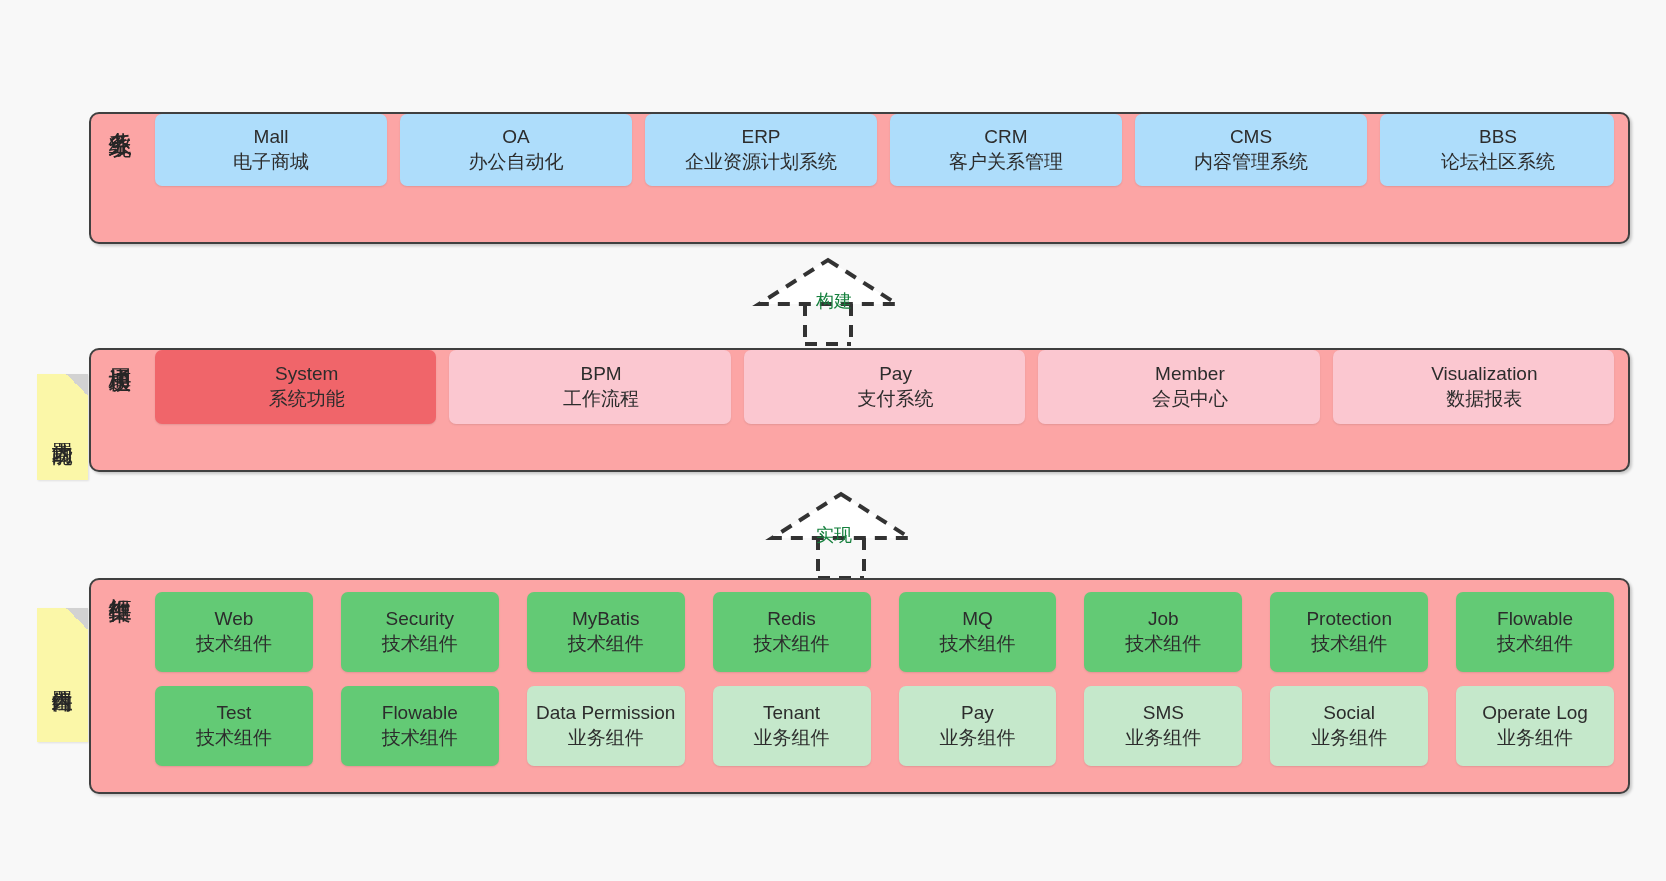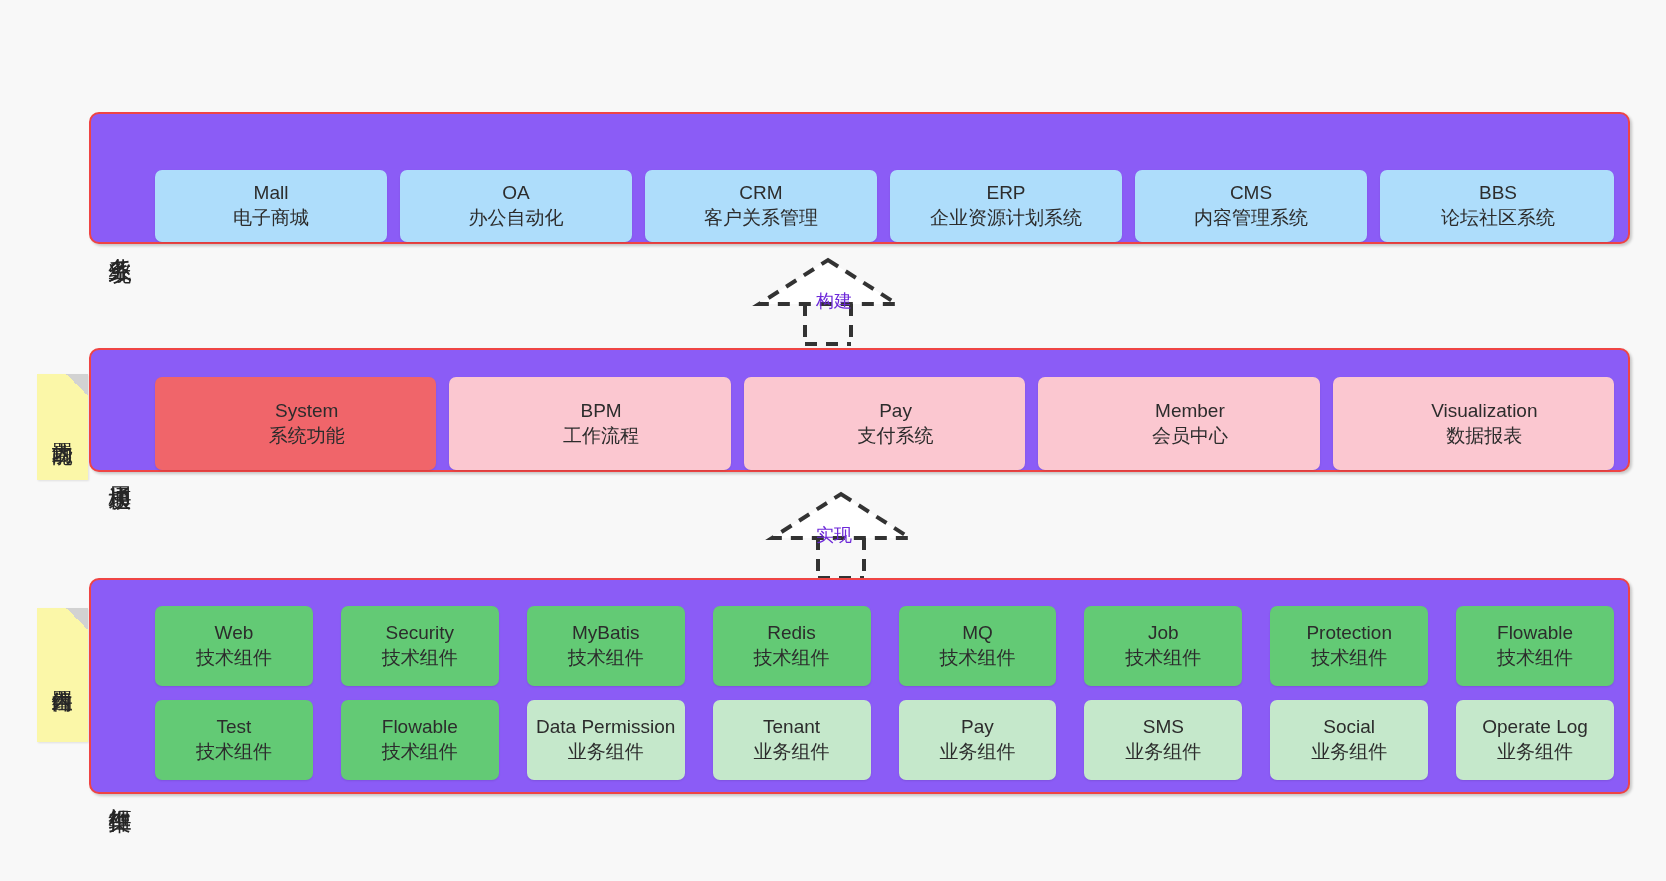--- a/index.html
+++ b/index.html
@@ -13,25 +13,25 @@
     font-family: "Liberation Sans", "DejaVu Sans", sans-serif;
     color: #2b2b2b;
     overflow: hidden;
     position: relative;
   }
 
   
   .layer {
     position: absolute;
     box-sizing: border-box;
-    background: #8b5cf6;
-    border: 2px solid #ef4444;
+    background: #fca5a5;
+    border: 2px solid #404040;
     border-radius: 10px;
     display: flex;
-    align-items: flex-end;
+    align-items: flex-start;
     box-shadow: 2px 2px 3px rgba(0,0,0,0.20);
   }
 
   
   .layer-title {
     flex: 0 0 auto;
     width: 42px;
     display: flex;
     align-items: center;
     justify-content: center;
@@ -83,21 +83,21 @@
   }
   .card .ln { display: block; white-space: nowrap; }
   .card .ln.wrap { white-space: normal; }
 
   
   #layer-business { left: 89px; top: 112px; width: 1541px; height: 132px; }
   #layer-business .card { height: 72px; }
 
   
   #layer-common { left: 89px; top: 348px; width: 1541px; height: 124px; }
-  #layer-common .card { height: 93px; padding-left: 28px; }
+  #layer-common .card { height: 74px; padding-left: 28px; }
 
   
   #layer-framework { left: 89px; top: 578px; width: 1541px; height: 216px; }
   #layer-framework .card { height: 80px; }
 
   
   .note {
     position: absolute;
     box-sizing: border-box;
     background: #fbf7a8;
@@ -125,21 +125,21 @@
   }
   #note-builtin-function { left: 37px; top: 374px; width: 51px; height: 106px; }
   #note-builtin-component { left: 37px; top: 608px; width: 51px; height: 134px; }
 
   
   .arrow-group { position: absolute; }
   .arrow-group svg { display: block; overflow: visible; }
   .arrow-label {
     position: absolute;
     font-size: 18px;
-    color: #6d28d9;
+    color: #15803d;
     background: transparent;
     white-space: nowrap;
     line-height: 1;
   }
   #arrow-build { left: 757px; top: 258px; width: 142px; height: 88px; }
   #arrow-build .arrow-label { left: 59px; top: 34px; }
   #arrow-implement { left: 770px; top: 492px; width: 142px; height: 88px; }
   #arrow-implement .arrow-label { left: 46px; top: 34px; }
 </style>
 </head>
@@ -153,27 +153,27 @@
       <span class="ln">Mall</span>
       <span class="ln">电子商城</span>
     </div>
 
     <div class="card" style="background: rgb(174, 221, 251);">
       <span class="ln">OA</span>
       <span class="ln">办公自动化</span>
     </div>
 
     <div class="card" style="background: rgb(174, 221, 251);">
+      <span class="ln">ERP</span>
+      <span class="ln">企业资源计划系统</span>
+    </div>
+
+    <div class="card" style="background: rgb(174, 221, 251);">
       <span class="ln">CRM</span>
       <span class="ln">客户关系管理</span>
-    </div>
-
-    <div class="card" style="background: rgb(174, 221, 251);">
-      <span class="ln">ERP</span>
-      <span class="ln">企业资源计划系统</span>
     </div>
 
     <div class="card" style="background: rgb(174, 221, 251);">
       <span class="ln">CMS</span>
       <span class="ln">内容管理系统</span>
     </div>
 
     <div class="card" style="background: rgb(174, 221, 251); padding-left: 8px;">
       <span class="ln">BBS</span>
       <span class="ln">论坛社区系统</span>

